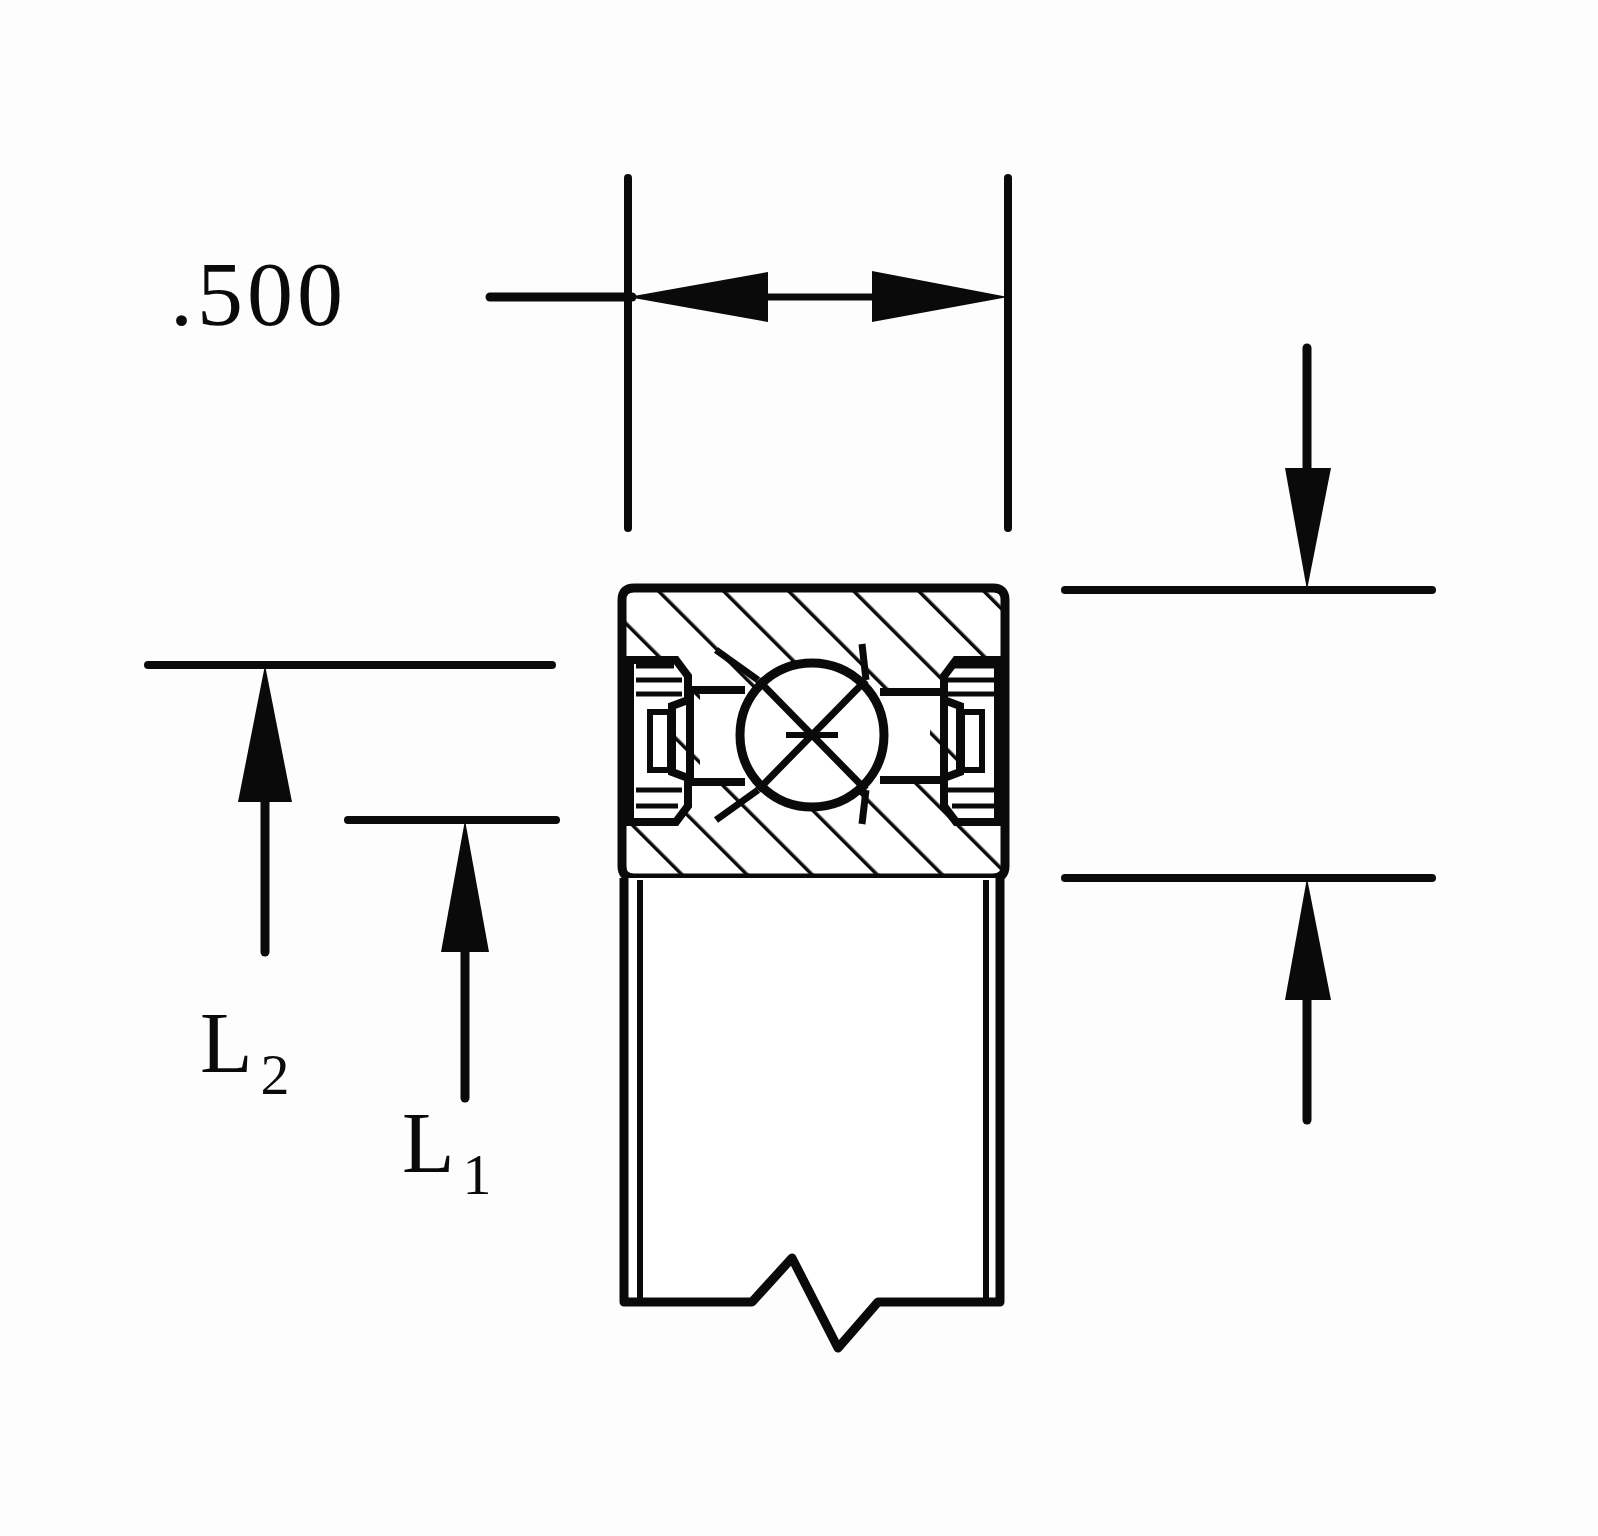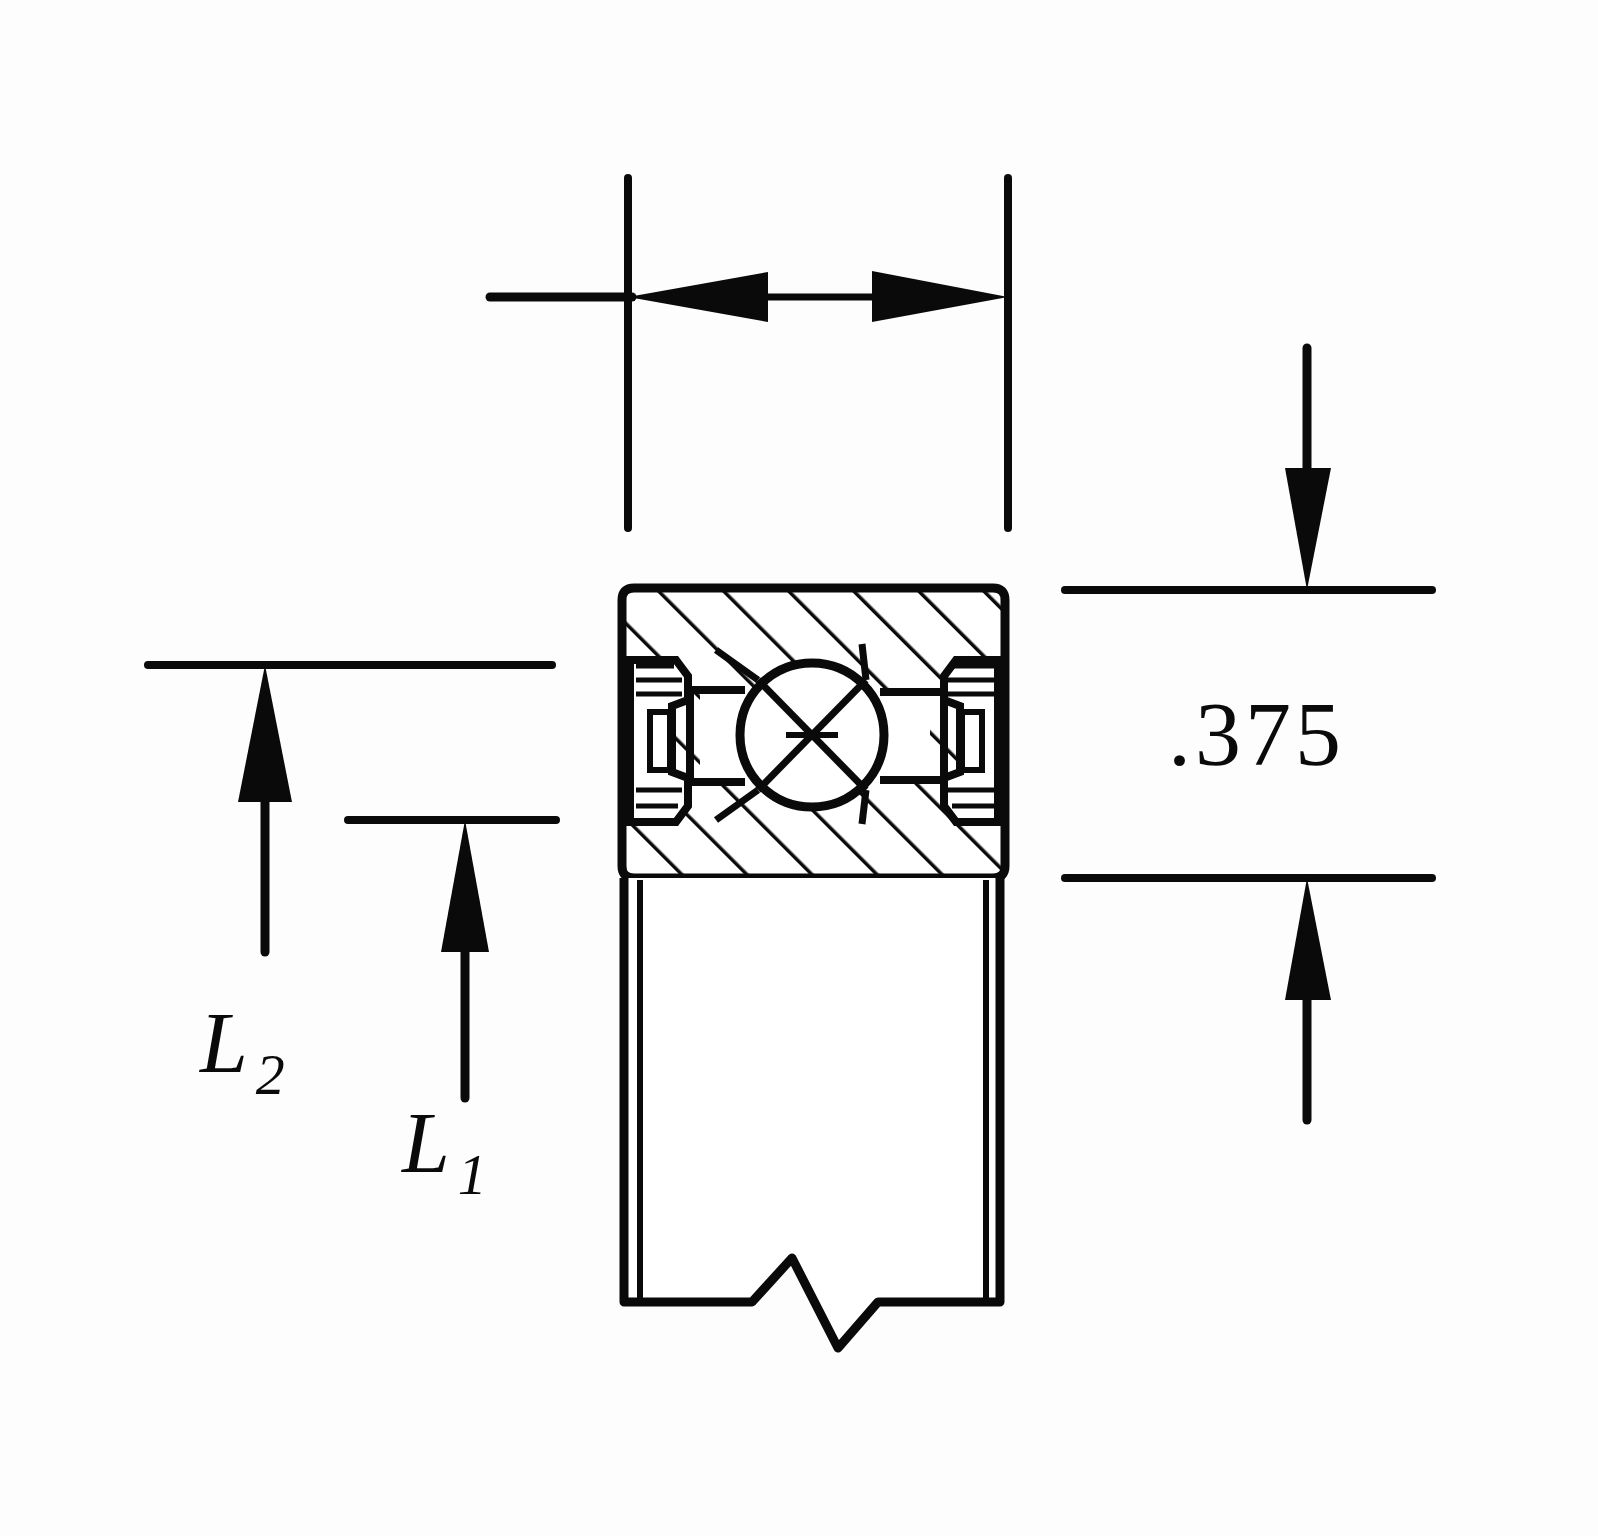--- a/index.html
+++ b/index.html
@@ -32,21 +32,20 @@
     white-space: nowrap;
     line-height: 1;
     user-select: none;
   }
   .dim-value {
     font-size: 92px;
     letter-spacing: 4px;
   }
   .leader-label {
     font-size: 86px;
-    font-style: italic;
   }
   .leader-label .sub {
     font-size: 58px;
     position: relative;
     top: 22px;
     left: 8px;
   }
   #label-500 { left: 170px; top: 248px; }
   #label-375 { left: 1168px; top: 688px; }
   #label-L2  { left: 200px; top: 1000px; }
@@ -181,22 +180,22 @@
       </g>
 
       <path d="M 624 878 L 624 1302 L 752 1302 L 792 1258 L 838 1348 L 878 1302 L 1000 1302 L 1000 878" fill="#ffffff" stroke="#0a0a0a" stroke-width="9" stroke-linejoin="round"></path>
 
       <line x1="640" y1="880" x2="640" y2="1300" stroke="#0a0a0a" stroke-width="6"></line>
       <line x1="986" y1="880" x2="986" y2="1300" stroke="#0a0a0a" stroke-width="6"></line>
 
     </g>
   </svg>
 
-
-  <div class="dim-text dim-value" id="label-375">.375</div>
+  <div class="dim-text dim-value" id="label-500">.500</div>
+
 
   <div class="dim-text leader-label" id="label-L2">
     <span>L</span><span class="sub">2</span>
   </div>
 
   <div class="dim-text leader-label" id="label-L1">
     <span>L</span><span class="sub">1</span>
   </div>
 
 </div>

